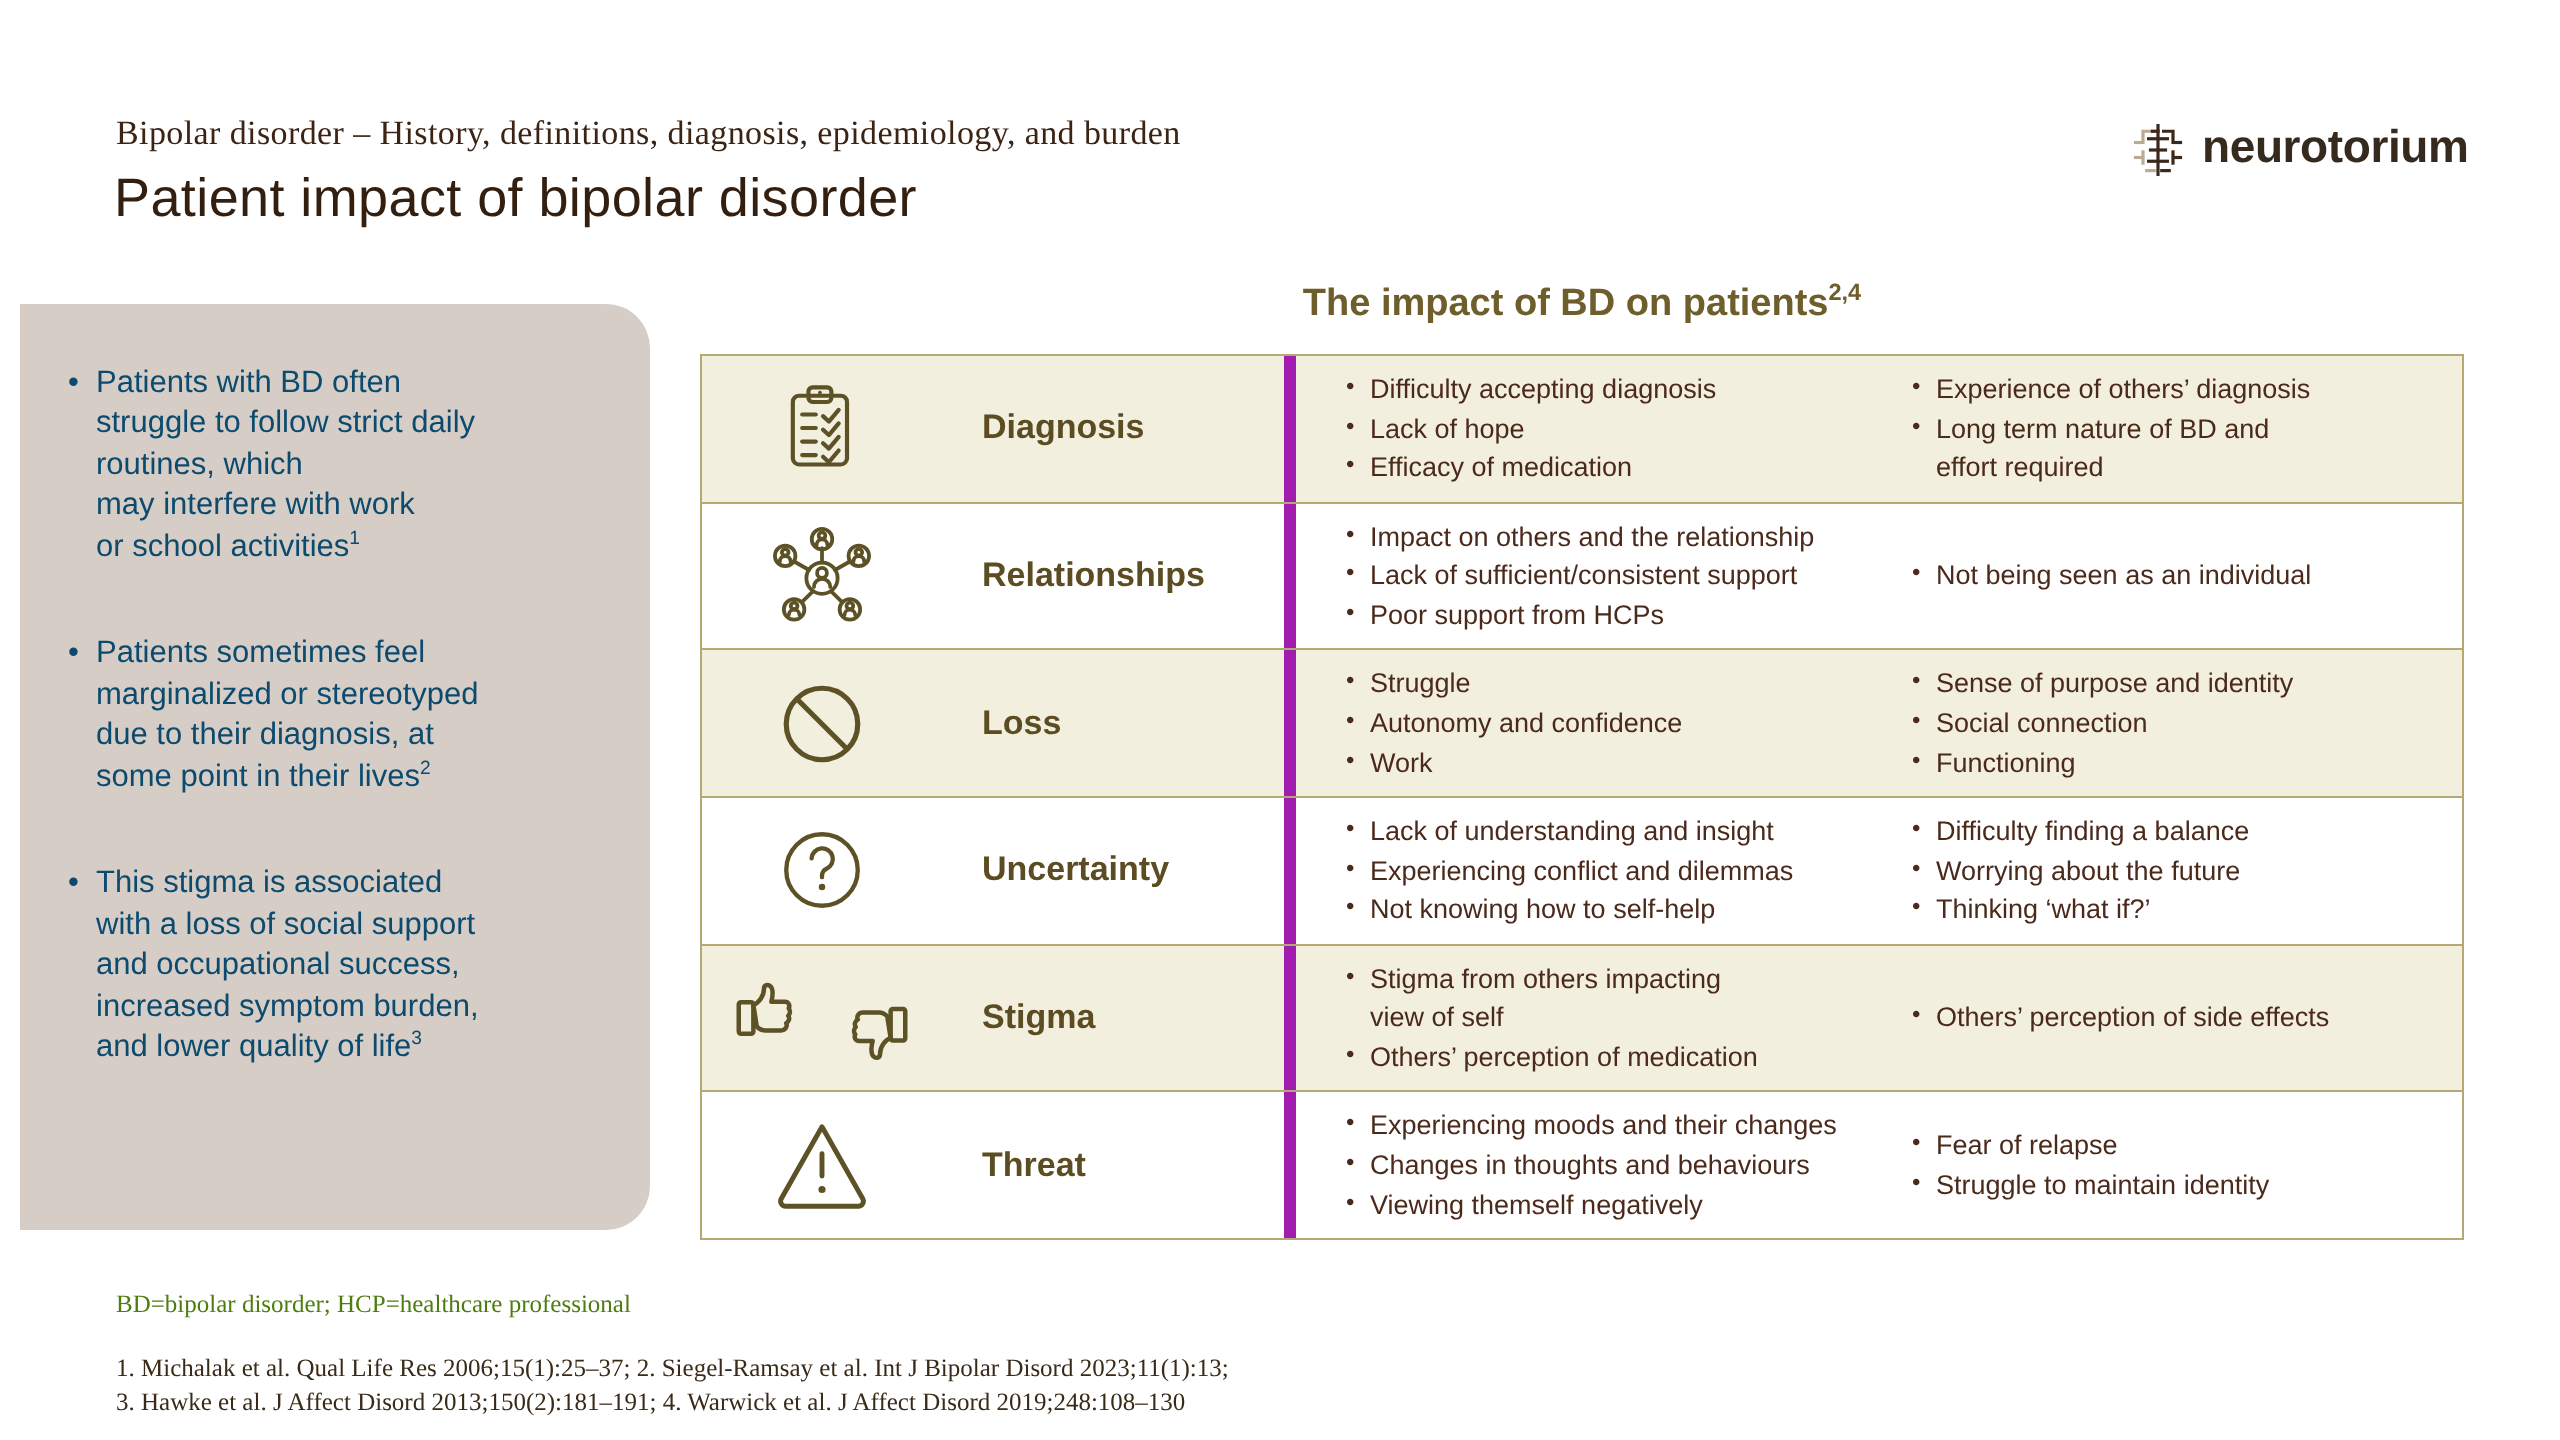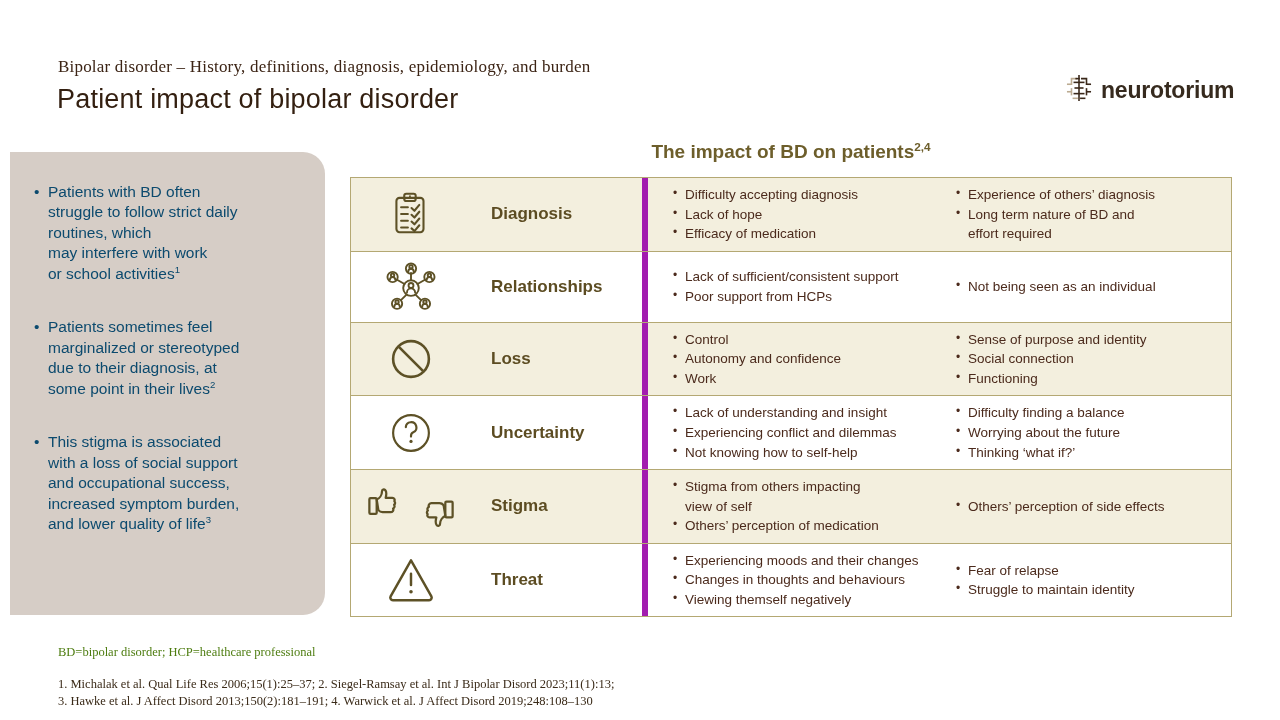--- a/index.html
+++ b/index.html
@@ -11,21 +11,21 @@
   sup{font-size:0.62em;}
 
   .kicker{
     position:absolute;left:58px;top:57px;
     font-family:"Liberation Serif",serif;font-size:17px;color:#3c2415;letter-spacing:.2px;text-align:right;
   }
   .page-title{
     position:absolute;left:57px;top:84px;
     font-size:27px;font-weight:normal;color:#331f10;letter-spacing:.2px;
   }
-  .logo{position:absolute;left:1064px;top:73px;display:flex;align-items:center;gap:7px;}
+  .logo{position:absolute;left:1064px;top:60px;display:flex;gap:7px;}
   .logo-text{font-size:23px;font-weight:600;color:#362a1e;letter-spacing:-.2px;}
 
   .sidebar{
     position:absolute;left:10px;top:152px;width:315px;height:463px;
     background:#d6cdc6;border-radius:0 22px 22px 0;padding:30px 24px 0 22px;
   }
   .sidebar ul{list-style:none;margin:0;padding:0;}
   .sidebar li{
     position:relative;padding-left:16px;margin-bottom:33px;
     font-size:15.5px;line-height:1.32;color:#0c4a6e;white-space:pre-line;
@@ -188,20 +188,21 @@
             <circle cx="38.5" cy="37.4" r="1.5"></circle>
             <path d="M 36.1 41.5 a 2.4 2.4 0 0 1 4.8 0"></path>
   </svg>
         </span>
       </div>
       <div class="cell label-cell">
         <span class="row-label">Relationships</span>
       </div>
       <div class="cell bullets-cell b1">
         <ul>
+          <li>Impact on others and the relationship</li>
           <li>Lack of sufficient/consistent support</li>
           <li>Poor support from HCPs</li>
         </ul>
       </div>
       <div class="cell bullets-cell b2">
         <ul>
           <li>Not being seen as an individual</li>
         </ul>
       </div>
     </div>
@@ -212,21 +213,21 @@
    <circle cx="24" cy="24" r="16.5"></circle>
             <path d="M12.8 12.8L35.2 35.2"></path>
   </svg>
         </span>
       </div>
       <div class="cell label-cell">
         <span class="row-label">Loss</span>
       </div>
       <div class="cell bullets-cell b1">
         <ul>
-          <li>Control</li>
+          <li>Struggle</li>
           <li>Autonomy and confidence</li>
           <li>Work</li>
         </ul>
       </div>
       <div class="cell bullets-cell b2">
         <ul>
           <li>Sense of purpose and identity</li>
           <li>Social connection</li>
           <li>Functioning</li>
         </ul>

